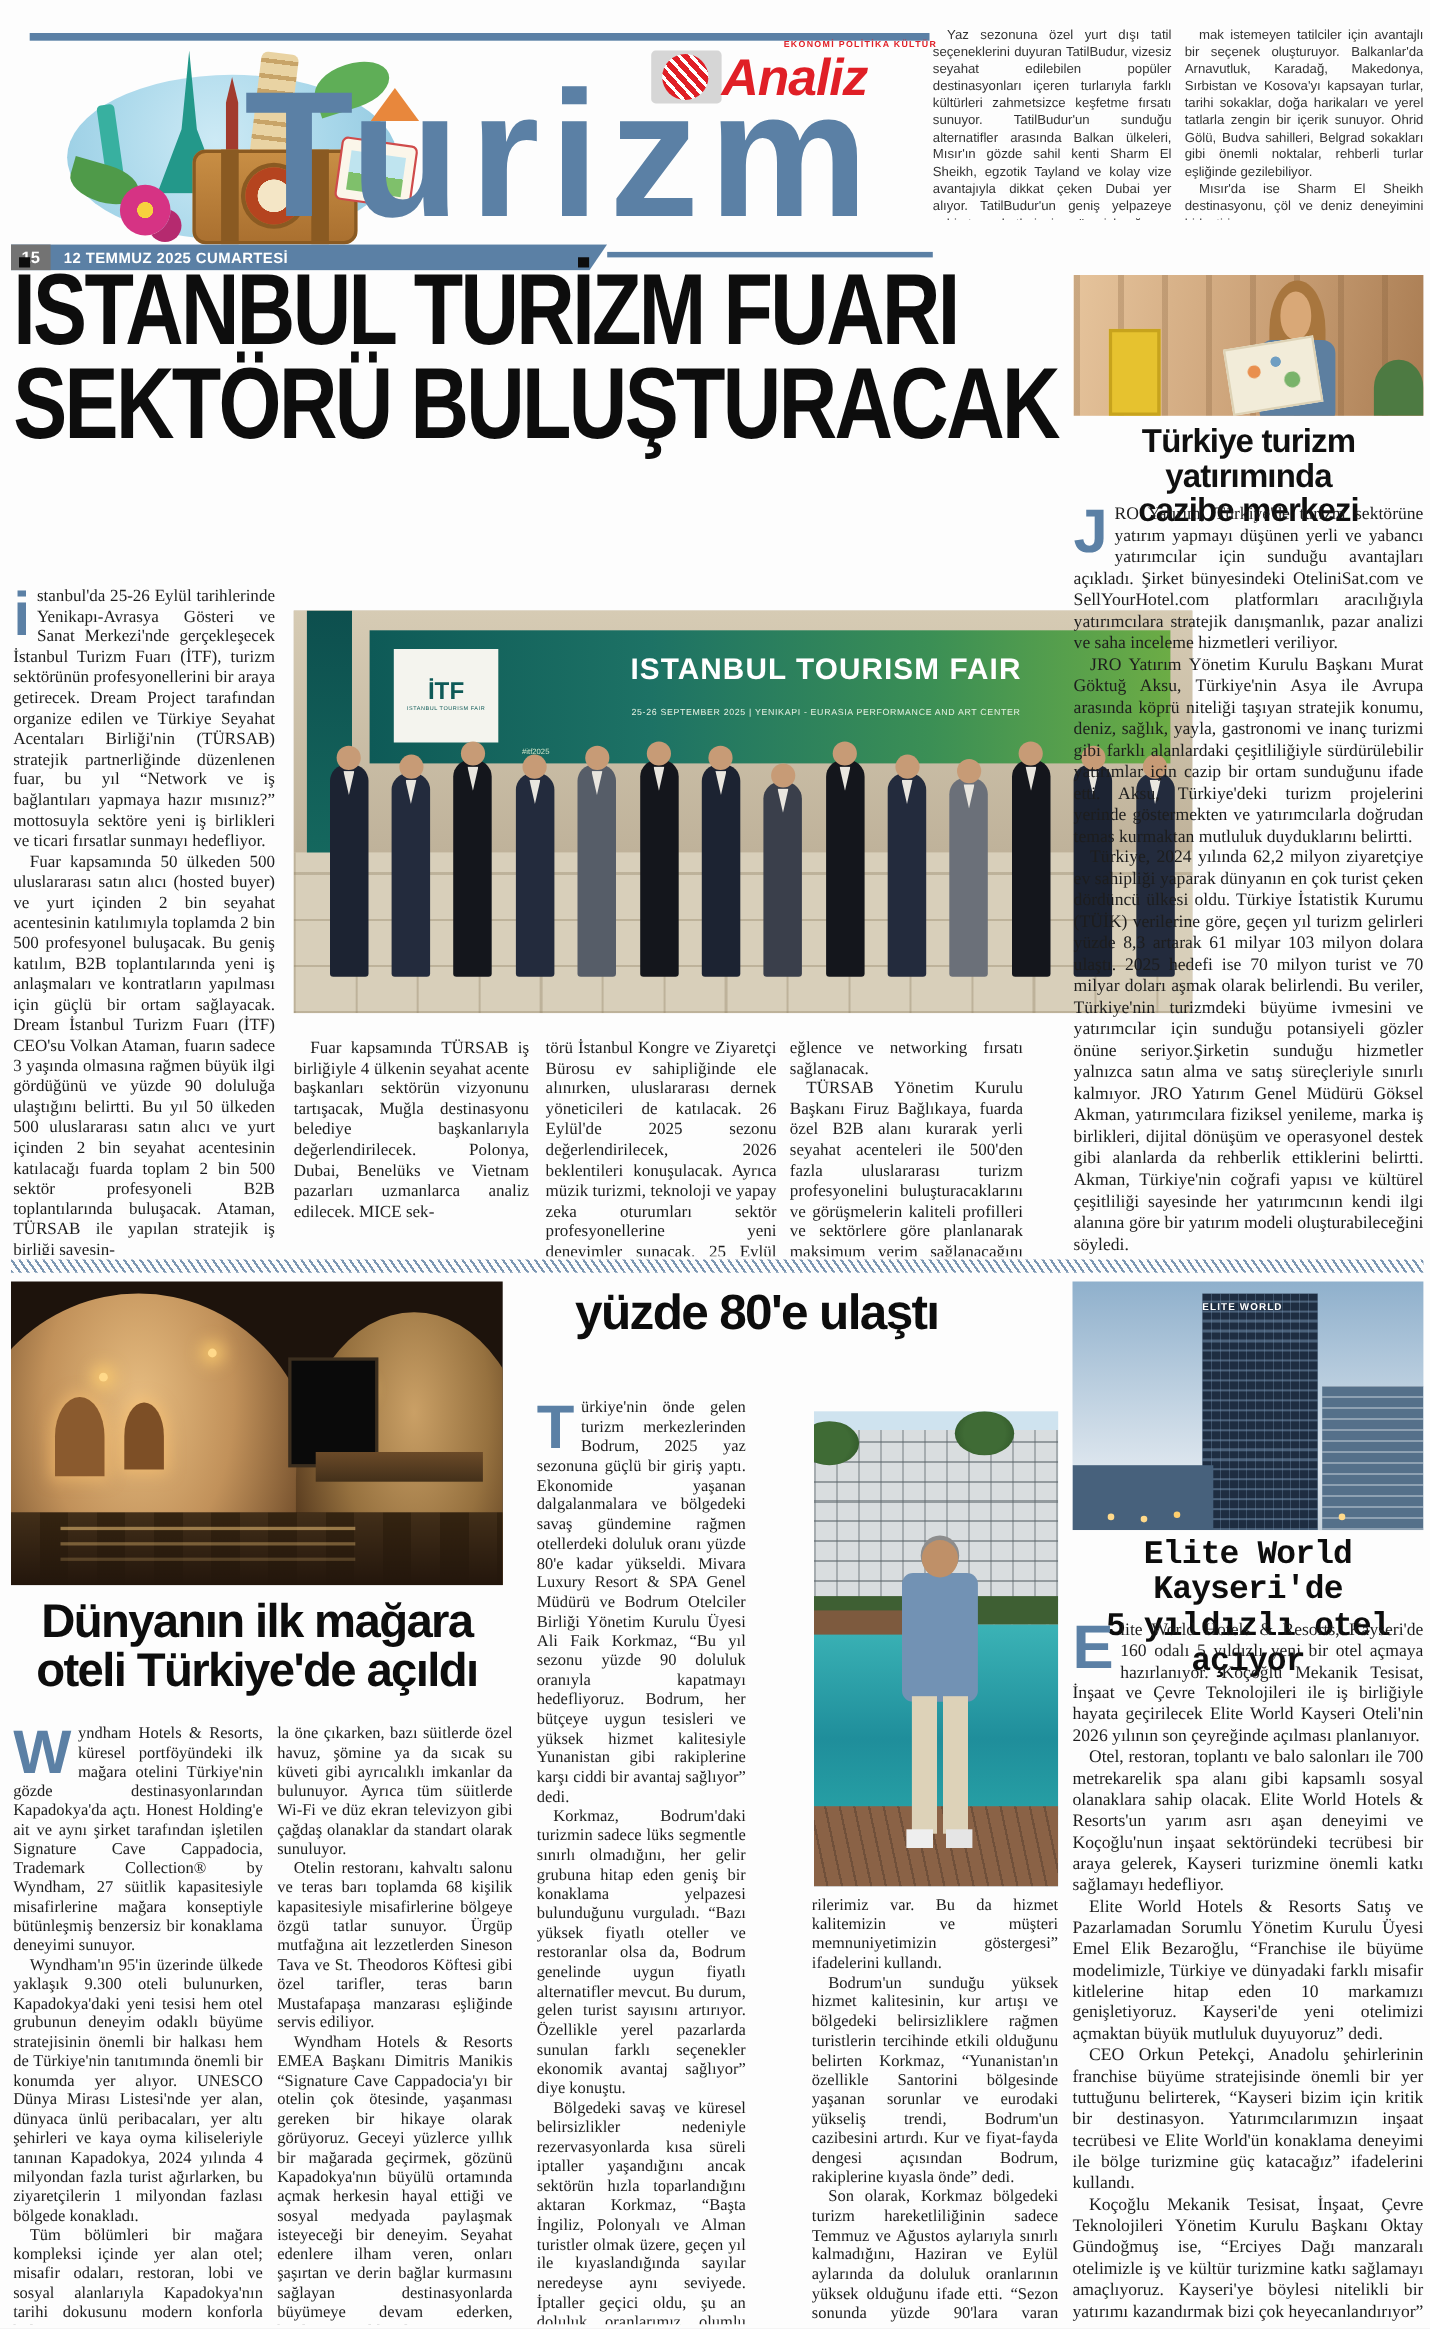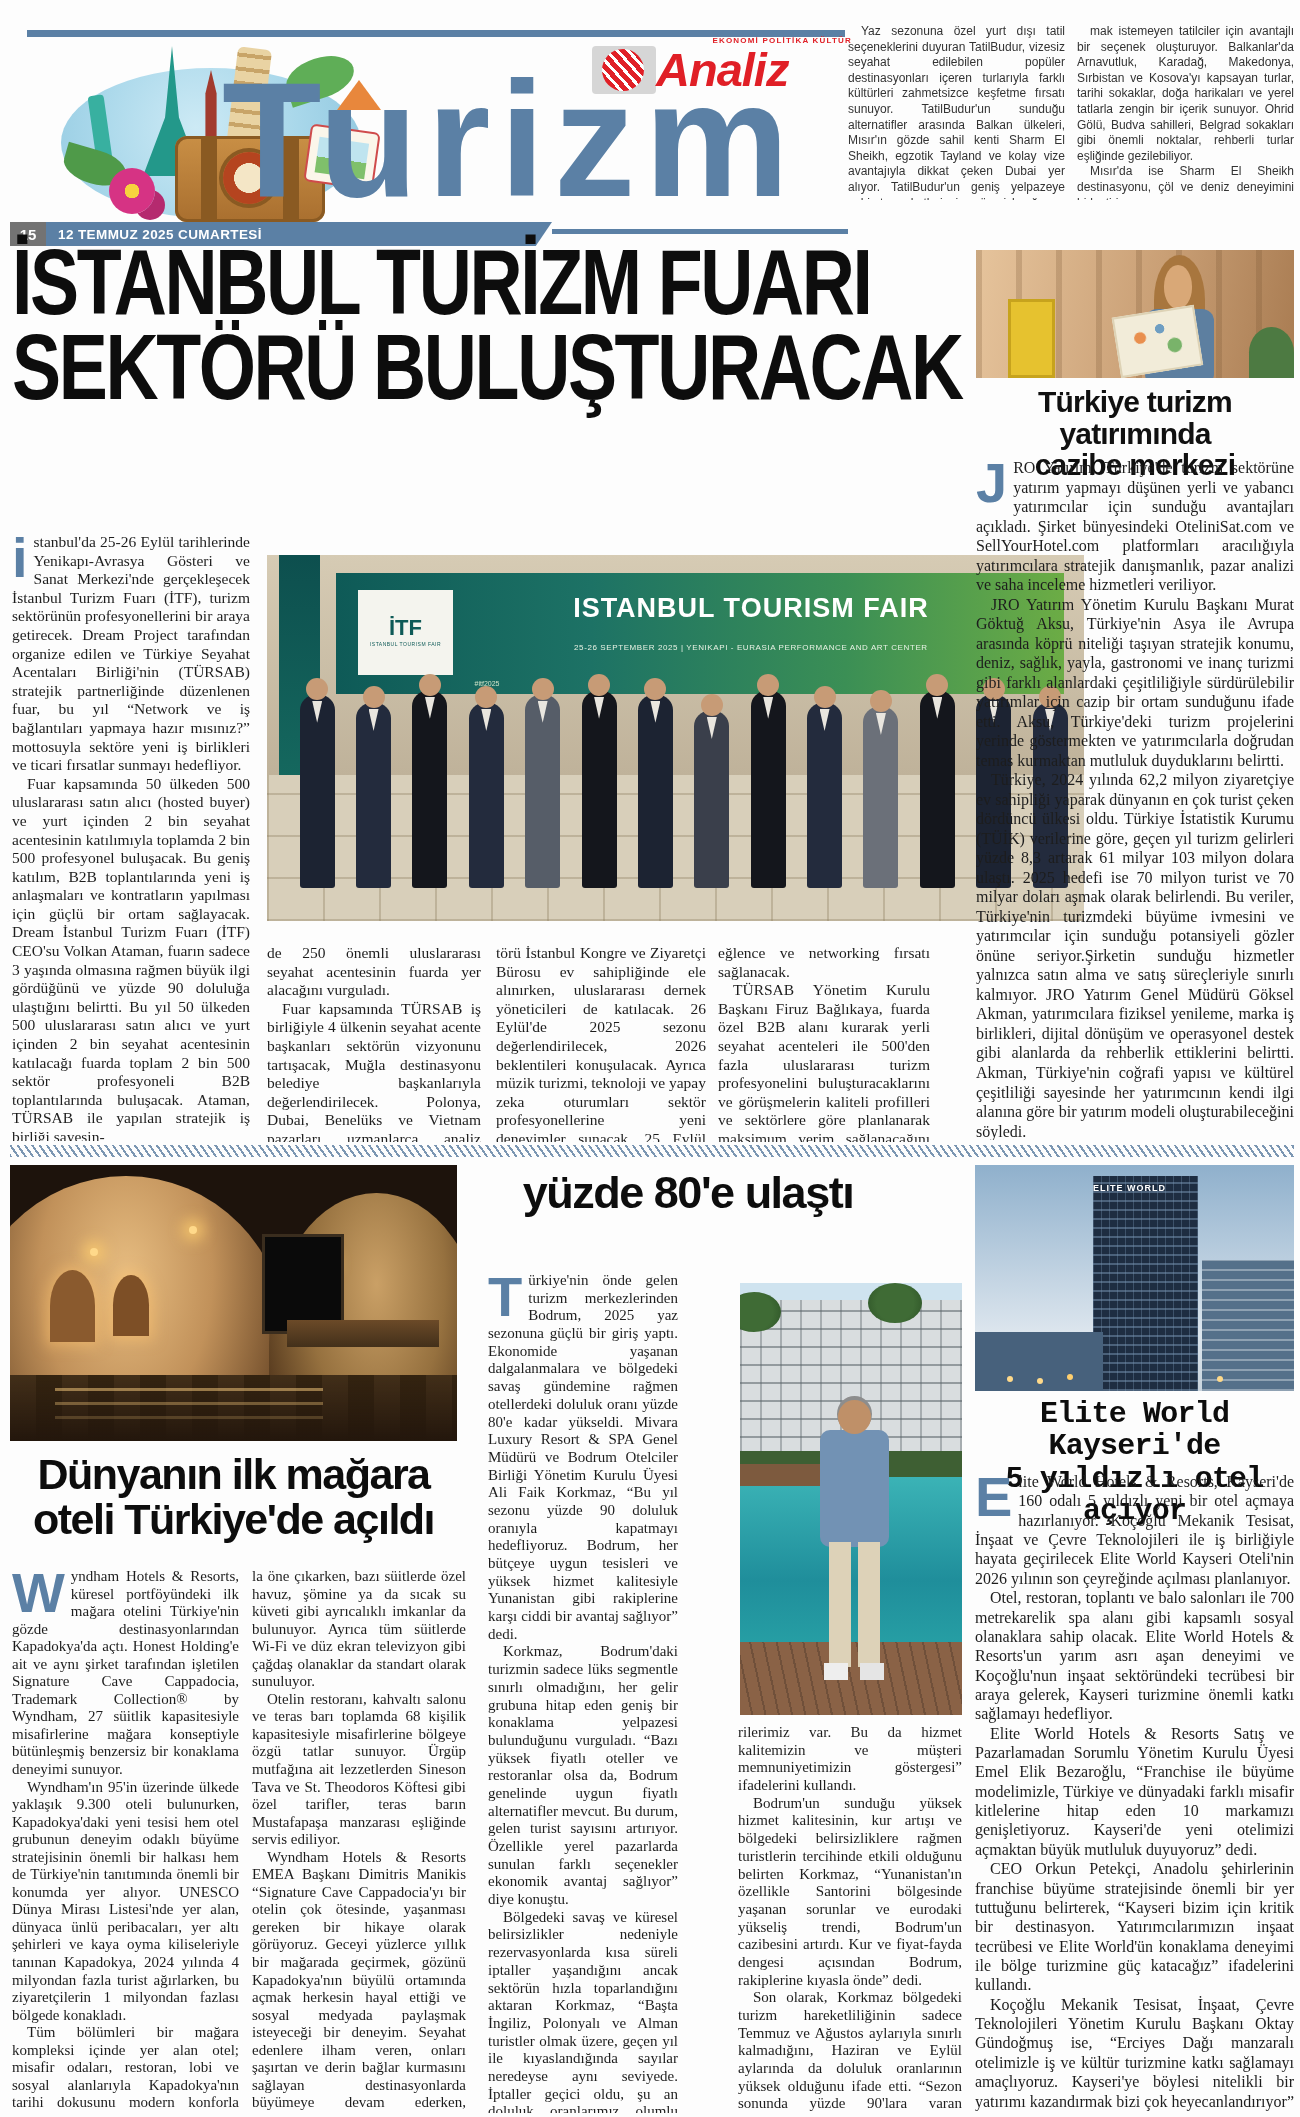--- a/index.html
+++ b/index.html
@@ -250,21 +250,20 @@
         <i></i>
         <i></i>
         <i></i>
         <i></i>
         <i></i>
         <i></i>
     </div>
   </div>
 
   <div class="abs serif main-colA">
-    <p>de 250 önemli uluslararası seyahat acentesinin fuarda yer alacağını vurguladı.</p>
     <p class="ind">Fuar kapsamında TÜRSAB iş birliğiyle 4 ülkenin seyahat acente başkanları sektörün vizyonunu tartışacak, Muğla destinasyonu belediye başkanlarıyla değerlendirilecek. Polonya, Dubai, Benelüks ve Vietnam pazarları uzmanlarca analiz edilecek. MICE sek-</p>
   </div>
   <div class="abs serif main-colB">
     <p>törü İstanbul Kongre ve Ziyaretçi Bürosu ev sahipliğinde ele alınırken, uluslararası dernek yöneticileri de katılacak. 26 Eylül'de 2025 sezonu değerlendirilecek, 2026 beklentileri konuşulacak. Ayrıca müzik turizmi, teknoloji ve yapay zeka oturumları sektör profesyonellerine yeni deneyimler sunacak. 25 Eylül akşamı İTF Gala Partisi düzenlenerek katılımcılar için</p>
   </div>
   <div class="abs serif main-colC">
     <p>eğlence ve networking fırsatı sağlanacak.</p>
     <p class="ind">TÜRSAB Yönetim Kurulu Başkanı Firuz Bağlıkaya, fuarda özel B2B alanı kurarak yerli seyahat acenteleri ile 500'den fazla uluslararası turizm profesyonelini buluşturacaklarını ve görüşmelerin kaliteli profilleri ve sektörlere göre planlanarak maksimum verim sağlanacağını açıkladı.</p>
   </div>
 

